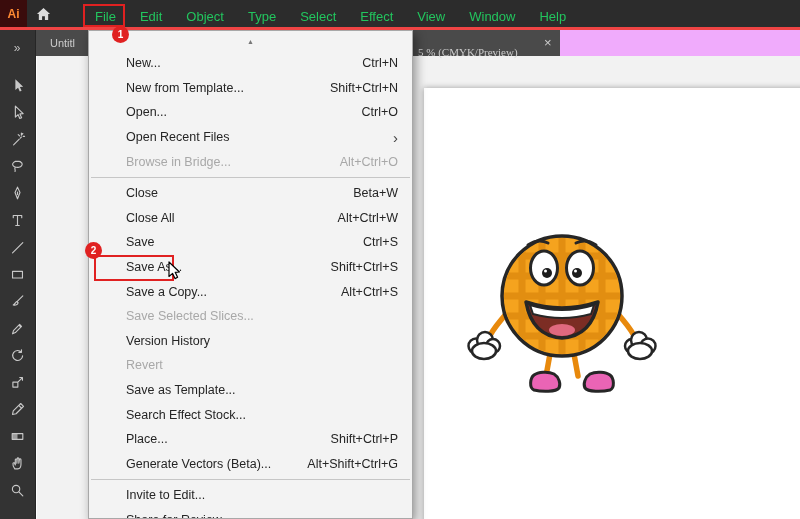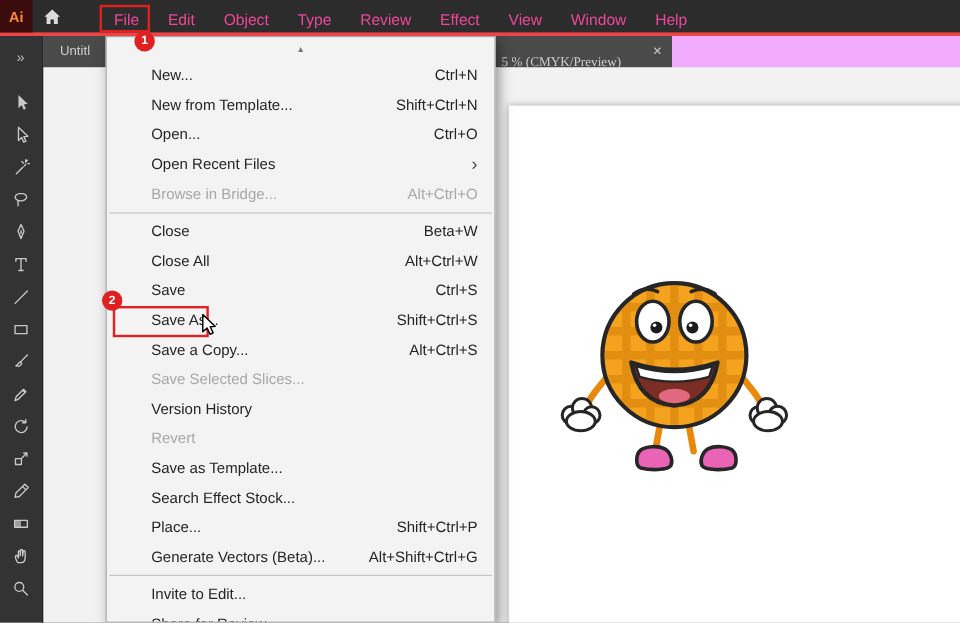--- a/index.html
+++ b/index.html
@@ -11,21 +11,21 @@
   }
 
   
   .menubar { position:absolute; left:0; top:0; right:0; height:30px;
     background:#2c2c2c; display:flex; align-items:stretch; z-index:50;
     border-bottom:3px solid #ef4444; }
   .logo { width:27px; background:#3a0c0c; color:#ff8a33; font-weight:bold;
     font-size:12px; display:flex; align-items:center; justify-content:center; }
   .homebtn { width:32px; display:flex; align-items:center; justify-content:center; }
   .menu-items { display:flex; margin-left:24px; }
-  .mbitem { padding:16px 12px; font-size:13px; color:#ec4899; display:flex; align-items:center; }
+  .mbitem { padding:16px 12px; font-size:13px; color:#22c55e; display:flex; align-items:center; }
 
   
   .tabbar { position:absolute; left:36px; top:30px; right:0; height:26px;
     background:#f0abfc; z-index:10; }
   .tab { position:absolute; left:0; top:0; bottom:0; width:524px; background:#4a4a4a; }
   .tab-left { position:absolute; left:14px; top:7px; width:44px; overflow:hidden;
     white-space:nowrap; color:#cccccc; font-size:11px; }
   .tab-right { position:absolute; left:382px; top:16px; white-space:nowrap;
     color:#cccccc; font-size:11px;font-family:Liberation Serif, serif; }
   .tab-close { position:absolute; left:508px; top:5px; color:#cccccc; font-size:13px; }
@@ -78,21 +78,21 @@
     <div class="homebtn">
       <svg width="15" height="14" viewBox="0 0 16 15">
         <path d="M8 1 L15 7.5 H13 V14 H9.5 V10 H6.5 V14 H3 V7.5 H1 Z" fill="#dcdcdc"></path>
       </svg>
     </div>
     <div class="menu-items">
         <div class="mbitem">File</div>
         <div class="mbitem">Edit</div>
         <div class="mbitem">Object</div>
         <div class="mbitem">Type</div>
-        <div class="mbitem">Review</div>
+        <div class="mbitem">Select</div>
         <div class="mbitem">Effect</div>
         <div class="mbitem">View</div>
         <div class="mbitem">Window</div>
         <div class="mbitem">Help</div>
       </div>
   </div>
 
   <div class="tabbar">
     <div class="tab">
       <span class="tab-left">Untitl</span>

